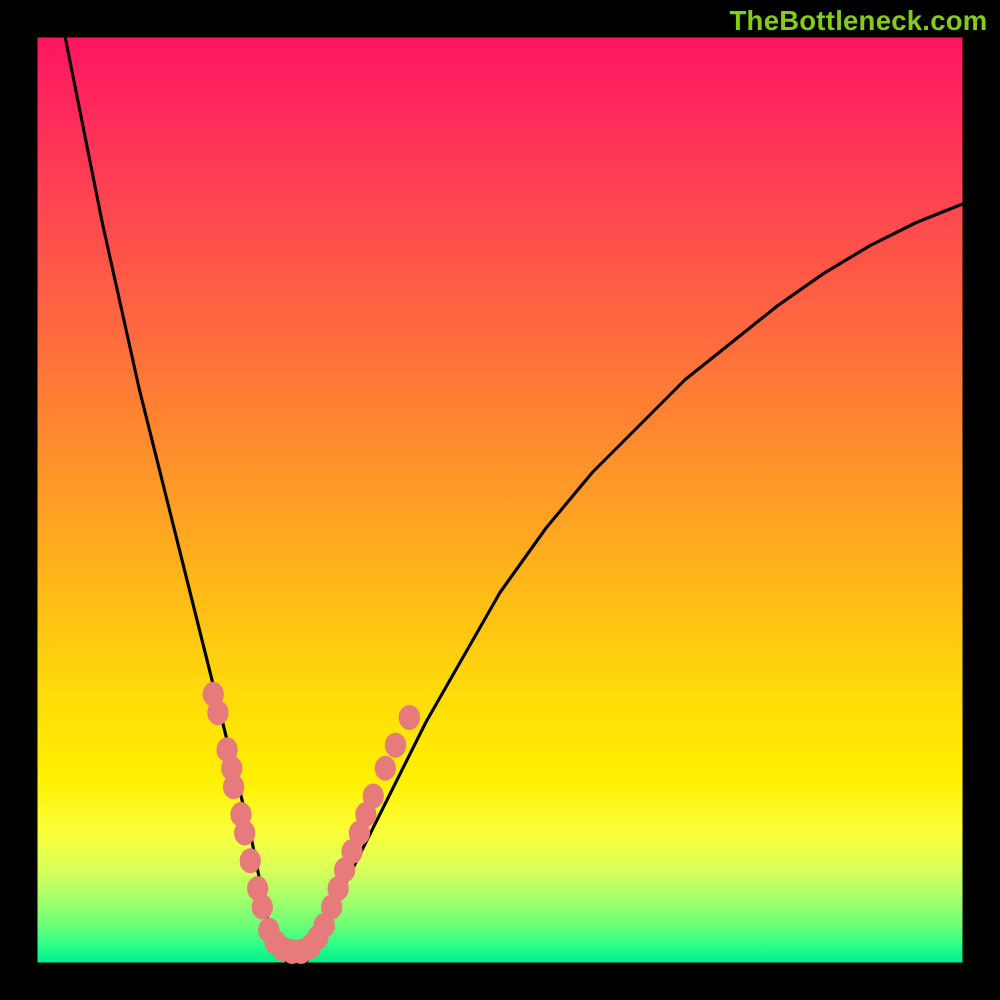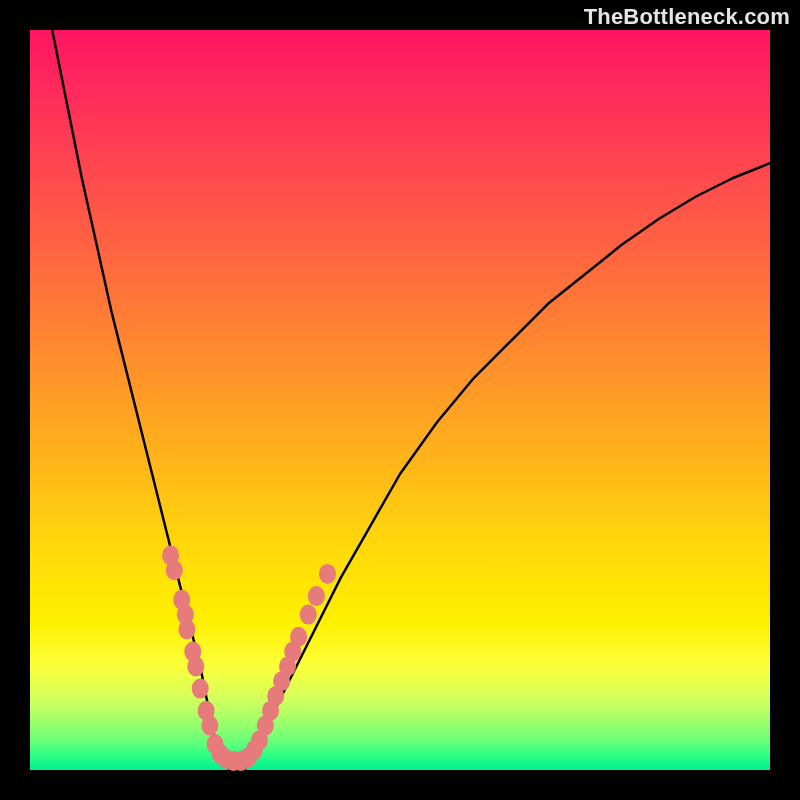--- a/index.html
+++ b/index.html
@@ -39,21 +39,21 @@
       #a8ff6a 93%,
       #6bff78 96%,
       #2eff86 98%,
       #00f090 100%
     );
   }
   .watermark {
     position: absolute;
     top: 4px;
     right: 10px;
-    color: #e5e5e5;
+    color: #84cc16;
     font-size: 22px;
     font-weight: 600;
     letter-spacing: 0.2px;
     user-select: none;
   }
   svg.overlay {
     position: absolute;
     left: 0;
     top: 0;
     width: 740px;

